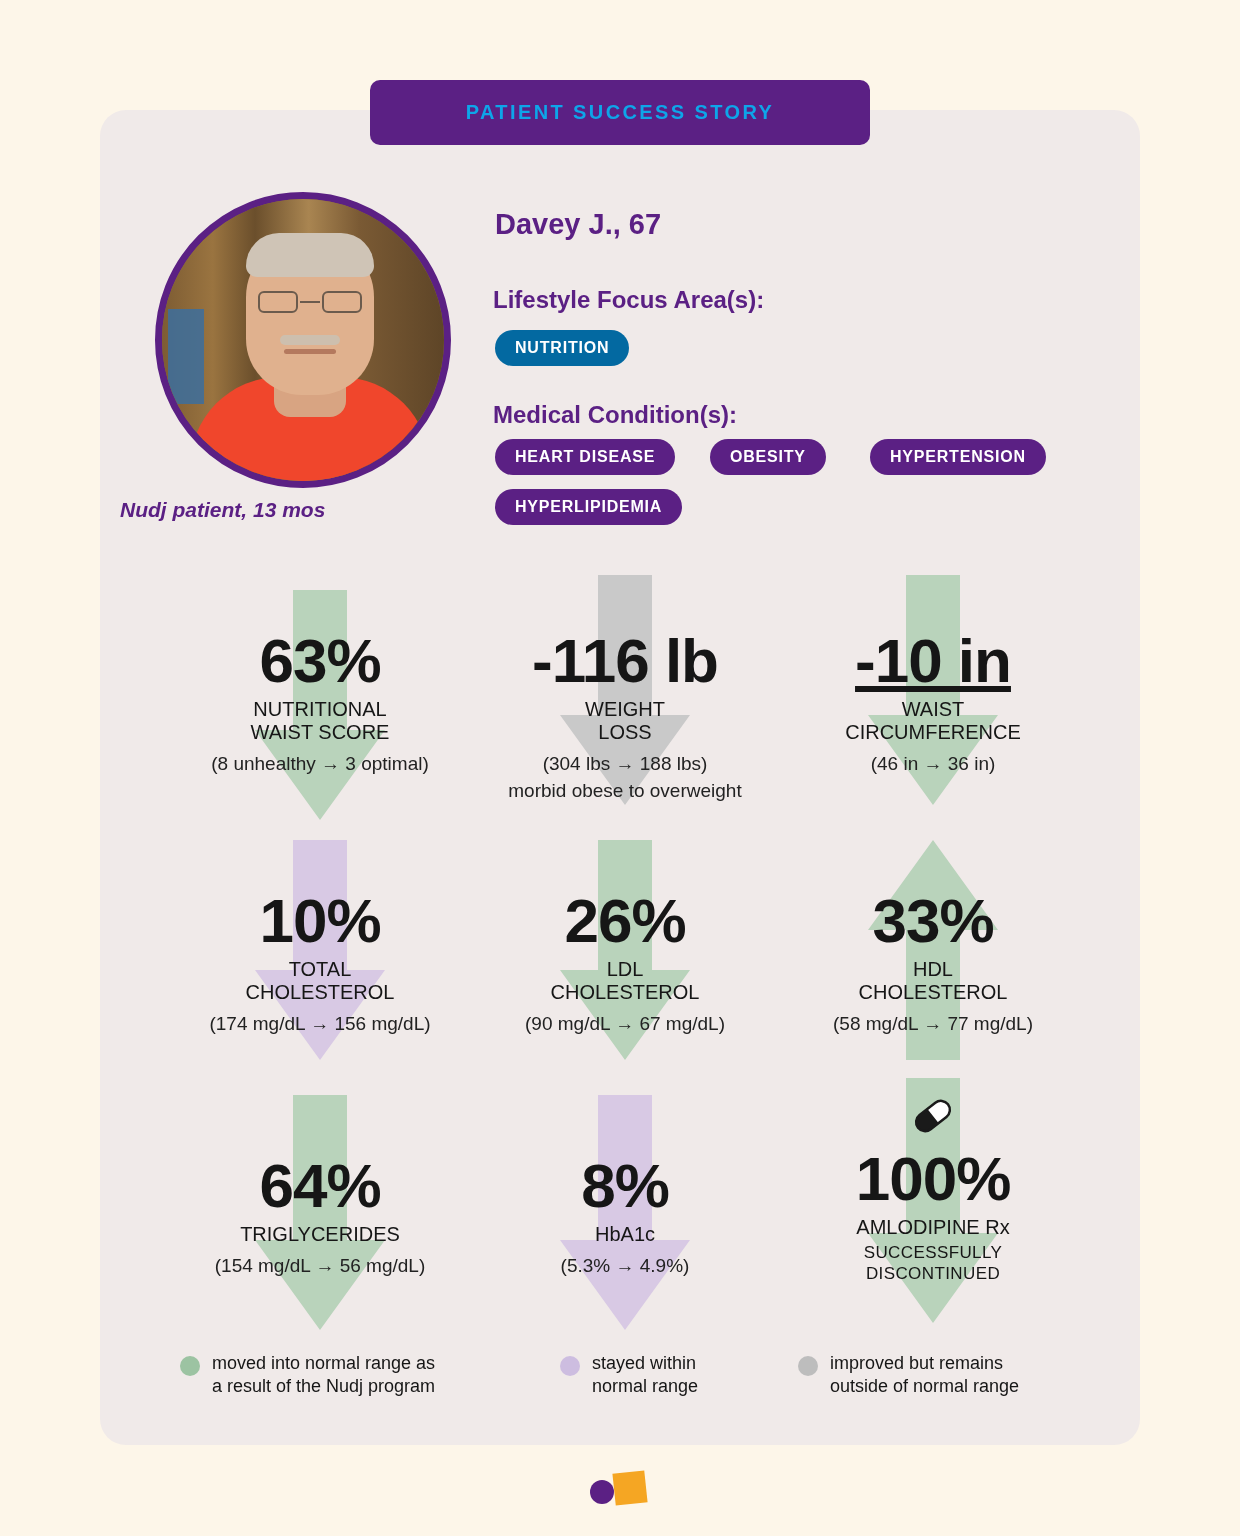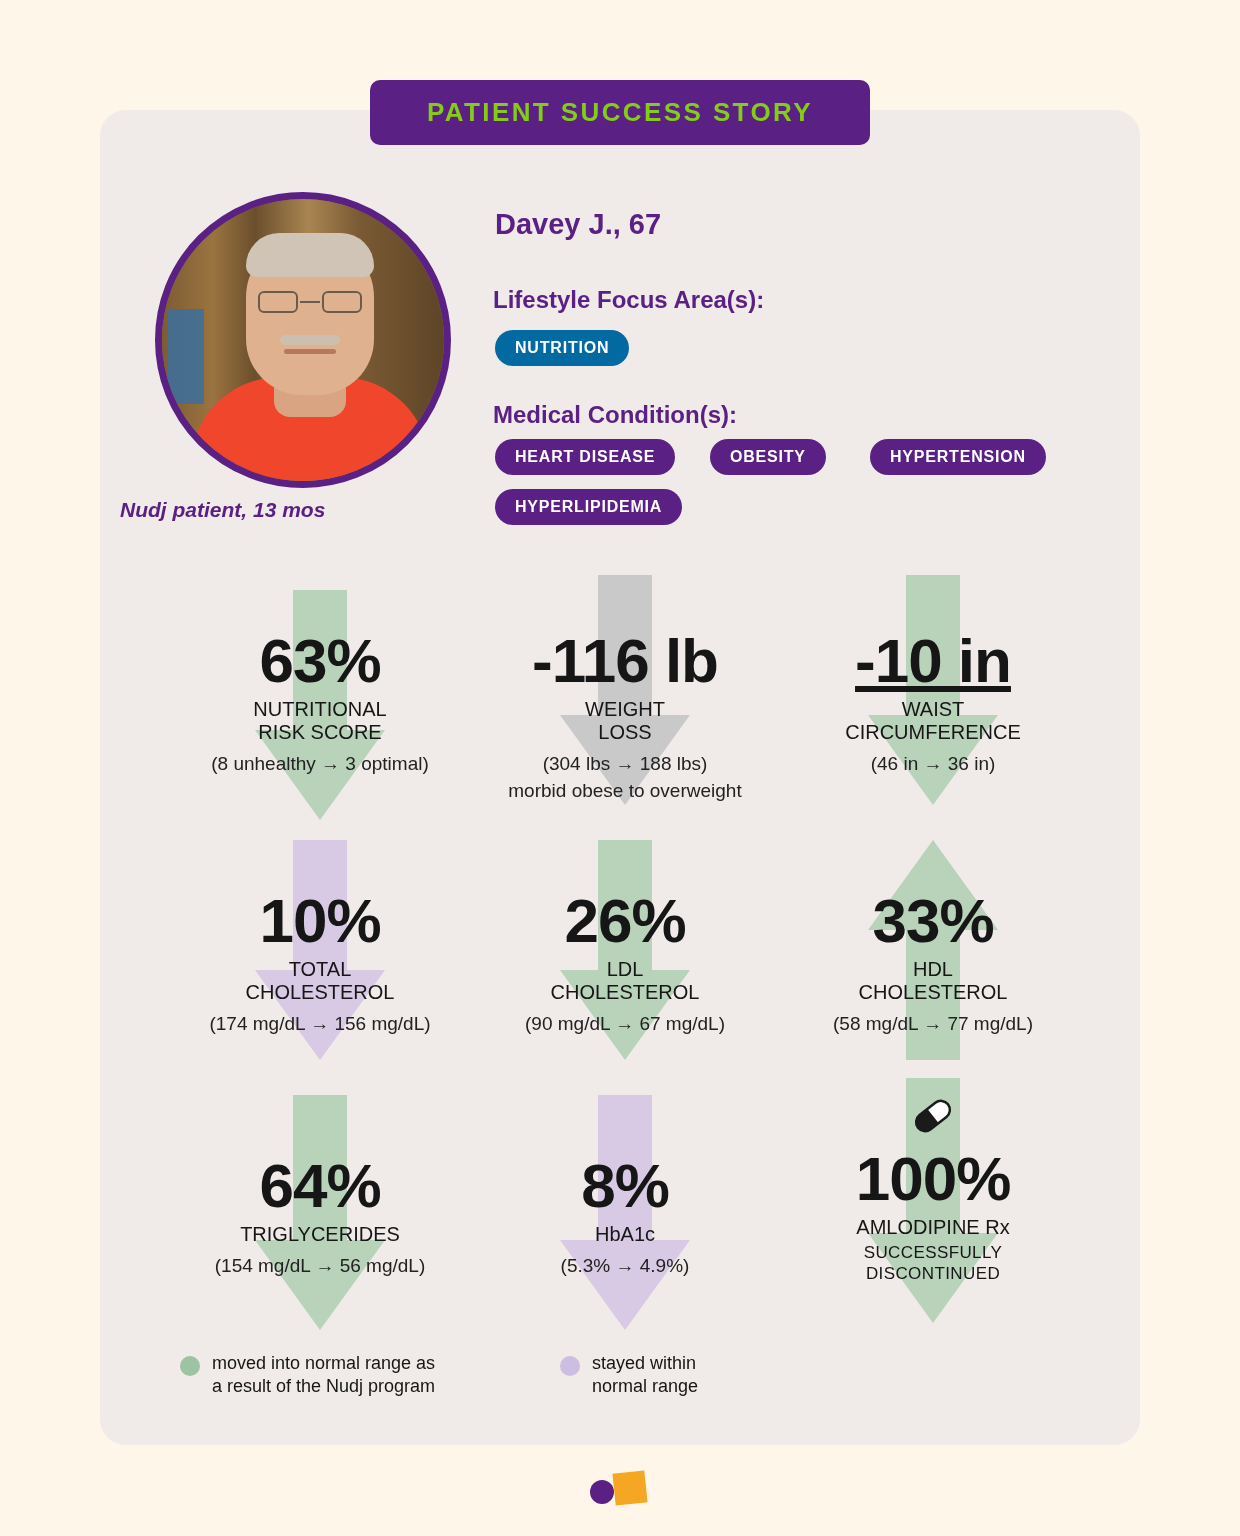--- a/index.html
+++ b/index.html
@@ -31,22 +31,22 @@
     position: absolute;
     left: 370px;
     top: 80px;
     width: 500px;
     height: 65px;
     background: #5b2084;
     border-radius: 10px;
     display: flex;
     align-items: center;
     justify-content: center;
-    color: #84cc16;
-    font-size: 26px;
+    color: #0ea5e9;
+    font-size: 20px;
     font-weight: bold;
     letter-spacing: 2.4px;
   }
   
   .photo-wrap {
     position: absolute;
     left: 155px;
     top: 192px;
     width: 296px;
     height: 296px;
@@ -315,21 +315,21 @@
   <div class="tag tag-purple" style="left:495px; top:489px;">HYPERLIPIDEMIA</div>
 
   <div class="metric" style="left:155px; top:590px;">
     <svg class="arrow-shape" width="130" height="230" viewBox="0 0 130 230" style="top:0;">
       <polygon points="38,0 92,0 92,140 130,140 65,230 0,140 38,140" fill="#b9d3bb"></polygon>
     </svg>
     <div class="metric-inner">
       <div class="metric-value" style="padding-top:40px;">63%</div>
       <div class="metric-name">
         <span>NUTRITIONAL</span><br>
-        <span>RISK SCORE</span>
+        <span>WAIST SCORE</span>
       </div>
       <div class="metric-sub">(8 unhealthy → 3 optimal)</div>
     </div>
   </div>
 
   <div class="metric" style="left:460px; top:575px;">
     <svg class="arrow-shape" width="130" height="230" viewBox="0 0 130 230" style="top:0;">
       <polygon points="38,0 92,0 92,140 130,140 65,230 0,140 38,140" fill="#c9c9c9"></polygon>
     </svg>
     <div class="metric-inner">
@@ -455,19 +455,26 @@
       <span>a result of the Nudj program</span>
     </span>
   </div>
   <div class="legend-item" style="left:560px; top:1352px; width:250px;">
     <span class="legend-dot" style="background:#cdbde0;"></span>
     <span class="legend-text">
       <span>stayed within</span><br>
       <span>normal range</span>
     </span>
   </div>
+  <div class="legend-item" style="left:798px; top:1352px; width:300px;">
+    <span class="legend-dot" style="background:#bdbdbd;"></span>
+    <span class="legend-text">
+      <span>improved but remains</span><br>
+      <span>outside of normal range</span>
+    </span>
+  </div>
 
   <div class="footer-logo">
     <div class="logo-sq"></div>
     <div class="logo-dot"></div>
   </div>
 
 </div>
 
 </body></html>

